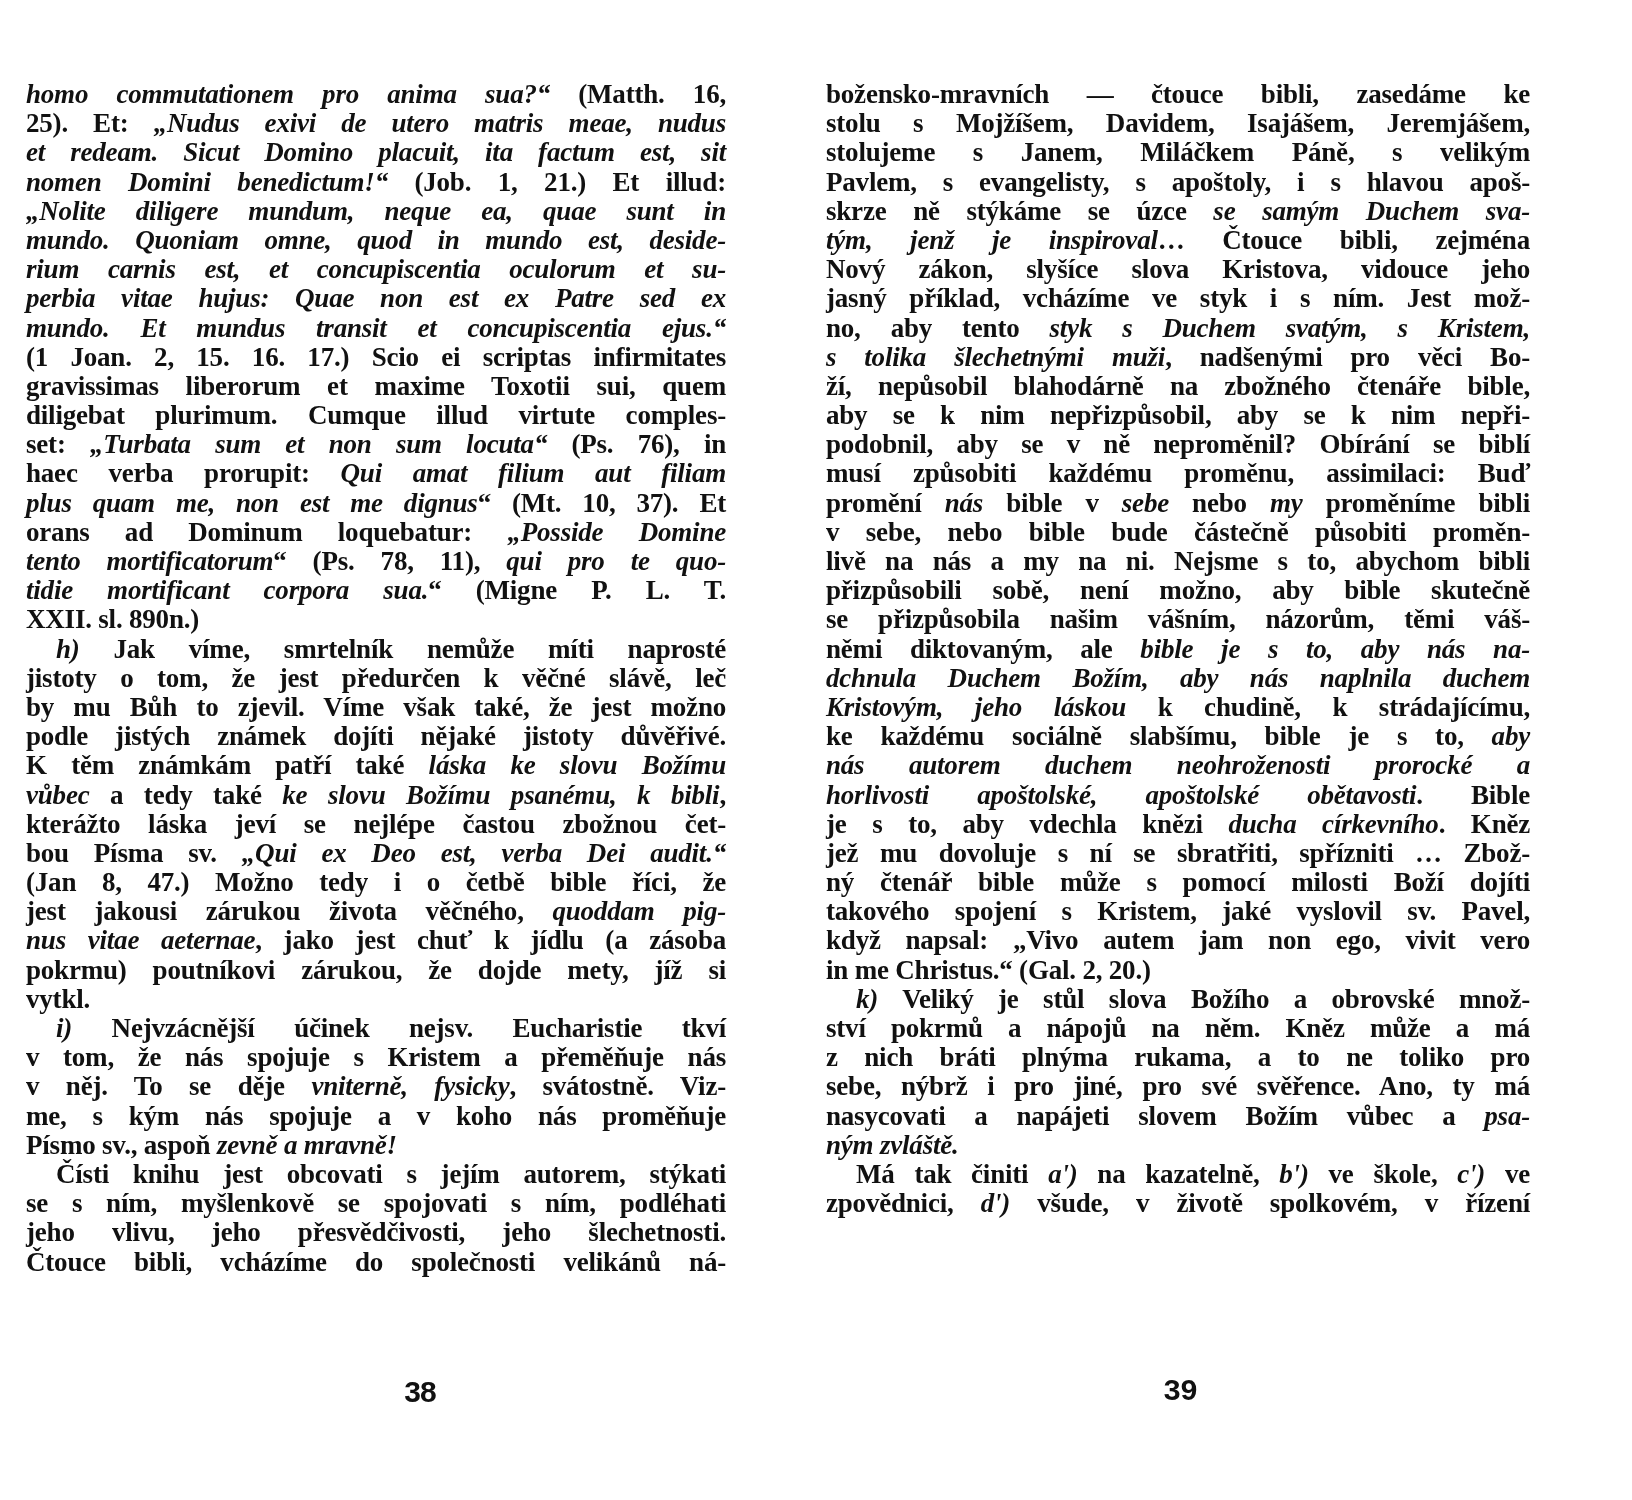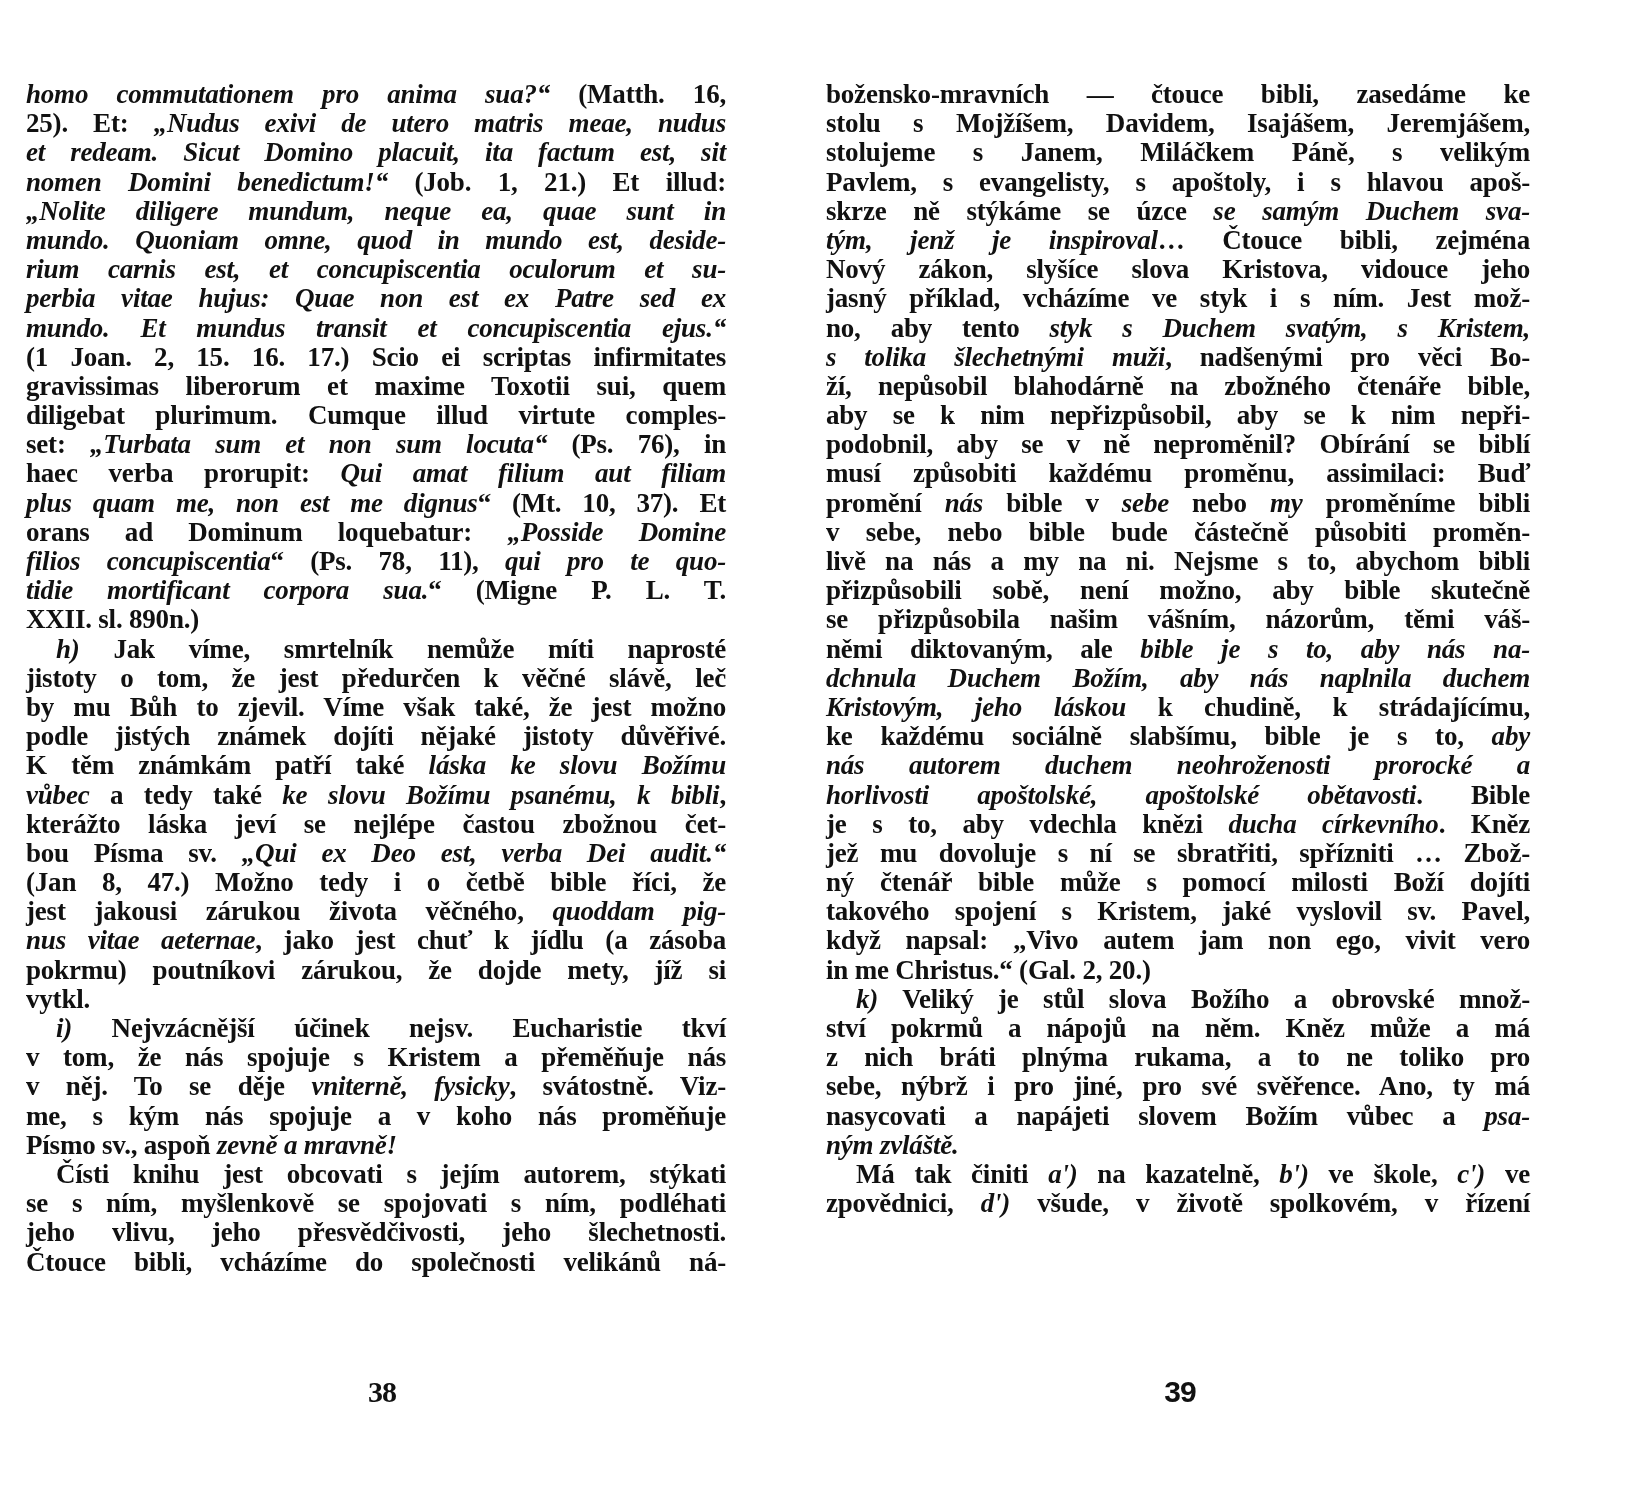--- a/index.html
+++ b/index.html
@@ -19,22 +19,22 @@
     letter-spacing: -0.2px;
   }
   .line.last { text-align-last: left; }
   .line.indent { padding-left: 30px; }
   .line i { font-style: italic; }
   .page-number {
     position: absolute; top: 1375px; width: 100px; text-align: center;
     font-family: "Liberation Sans", "DejaVu Sans", sans-serif; font-weight: bold;
     font-size: 30px; letter-spacing: -1px;
   }
-  .pn-left { left: 332px; font-family: Liberation Serif, serif; }
-  .pn-right { left: 1130px; }
+  .pn-left { left: 370px; }
+  .pn-right { left: 1130px; font-family: Liberation Mono, monospace; }
 </style>
 </head>
 <body>
 
 <div class="page page-left">
     <div class="line"><i>homo commutationem pro anima sua?“</i><span> (Matth. 16,</span></div>
     <div class="line"><span>25). Et: </span><i>„Nudus exivi de utero matris meae, nudus</i></div>
     <div class="line"><i>et redeam. Sicut Domino placuit, ita factum est, sit</i></div>
     <div class="line"><i>nomen Domini benedictum!“</i><span> (Job. 1, 21.) Et illud:</span></div>
     <div class="line"><i>„Nolite diligere mundum, neque ea, quae sunt in</i></div>
@@ -42,21 +42,21 @@
     <div class="line"><i>rium carnis est, et concupiscentia oculorum et su-</i></div>
     <div class="line"><i>perbia vitae hujus: Quae non est ex Patre sed ex</i></div>
     <div class="line"><i>mundo. Et mundus transit et concupiscentia ejus.“</i></div>
     <div class="line"><span>(1 Joan. 2, 15. 16. 17.) Scio ei scriptas infirmitates</span></div>
     <div class="line"><span>gravissimas liberorum et maxime Toxotii sui, quem</span></div>
     <div class="line"><span>diligebat plurimum. Cumque illud virtute comples-</span></div>
     <div class="line"><span>set: </span><i>„Turbata sum et non sum locuta“</i><span> (Ps. 76), in</span></div>
     <div class="line"><span>haec verba prorupit: </span><i>Qui amat filium aut filiam</i></div>
     <div class="line"><i>plus quam me, non est me dignus</i><span>“ (Mt. 10, 37). Et</span></div>
     <div class="line"><span>orans ad Dominum loquebatur: </span><i>„Posside Domine</i></div>
-    <div class="line"><i>filios concupiscentia</i><span>“ (Ps. 78, 11), </span><i>qui pro te quo-</i></div>
+    <div class="line"><i>tento mortificatorum</i><span>“ (Ps. 78, 11), </span><i>qui pro te quo-</i></div>
     <div class="line"><i>tidie mortificant corpora sua.</i><span>“ (Migne P. L. T.</span></div>
     <div class="line last"><span>XXII. sl. 890n.)</span></div>
     <div class="line indent"><i>h)</i><span> Jak víme, smrtelník nemůže míti naprosté</span></div>
     <div class="line"><span>jistoty o tom, že jest předurčen k věčné slávě, leč</span></div>
     <div class="line"><span>by mu Bůh to zjevil. Víme však také, že jest možno</span></div>
     <div class="line"><span>podle jistých známek dojíti nějaké jistoty důvěřivé.</span></div>
     <div class="line"><span>K těm známkám patří také </span><i>láska ke slovu Božímu</i></div>
     <div class="line"><i>vůbec</i><span> a tedy také </span><i>ke slovu Božímu psanému, k bibli</i><span>,</span></div>
     <div class="line"><span>kterážto láska jeví se nejlépe častou zbožnou čet-</span></div>
     <div class="line"><span>bou Písma sv. </span><i>„Qui ex Deo est, verba Dei audit.“</i></div>

